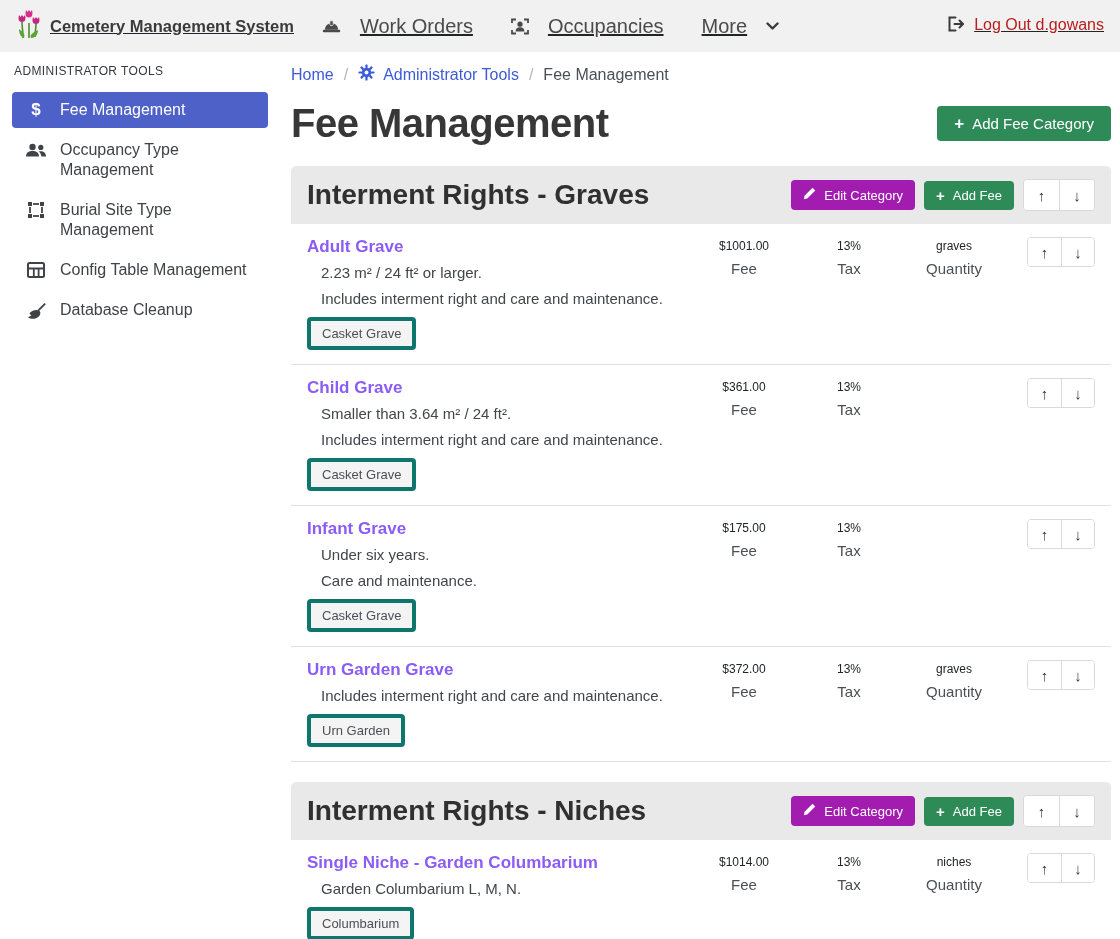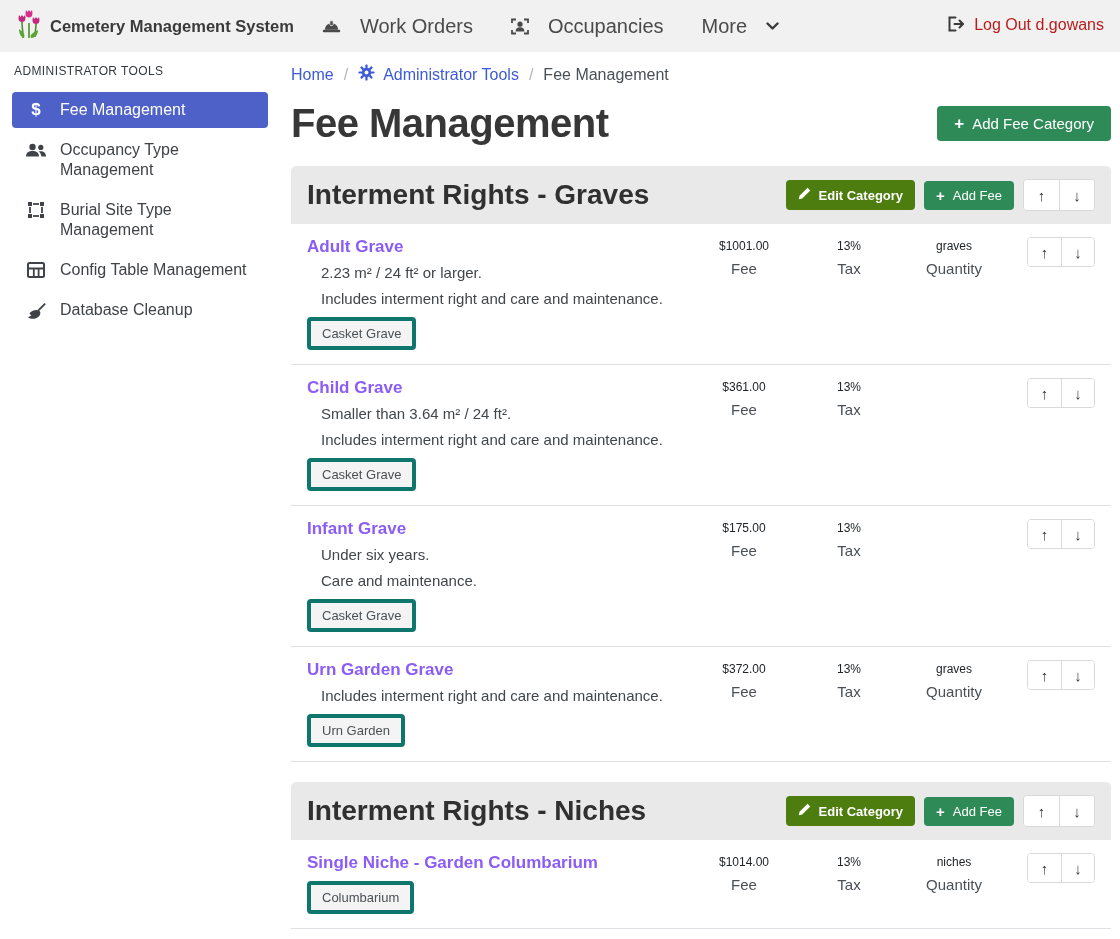--- a/index.html
+++ b/index.html
@@ -1,21 +1,21 @@
 <!DOCTYPE html>
 <html><head>
 <meta charset="utf-8">
 <style>
   * { margin:0; padding:0; box-sizing:border-box; }
   html,body { width:1120px; height:939px; overflow:hidden; background:#fff;
     font-family:"Liberation Sans", sans-serif; color:#212529; }
 
   
   .navbar { height:52px; background:#f1f1f2; display:flex; align-items:center;
-    padding:0 16px; }
+    padding:0 16px;text-decoration:underline; }
   .brand { display:flex; align-items:center; gap:8px; margin-right:28px; cursor:pointer; }
   .brand-title { font-size:16.5px; font-weight:bold; color:#3a3a3a; white-space:nowrap; }
   .nav-items { display:flex; align-items:center; gap:38px; }
   .nav-item { display:flex; align-items:center; gap:19px; font-size:20px; color:#4a4a4a;
     cursor:pointer; white-space:nowrap; }
   .nav-item svg { display:block; }
   .nav-spacer { flex:1; }
   .logout { display:flex; align-items:flex-start; gap:9px; font-size:16px; color:#b91c1c; cursor:pointer; }
 
   
@@ -38,21 +38,21 @@
     align-items:center; gap:8px; }
   .crumb-sep { color:#b0b6bc; }
   .crumb-current { color:#495057; }
 
   .title-row { display:flex; align-items:center; justify-content:space-between;
     margin-top:16px; }
   .page-title { font-size:40px; font-weight:600; color:#373737; letter-spacing:-.5px; }
   .btn { border:none; border-radius:4px; color:#fff; display:inline-flex; align-items:center;
     gap:8px; cursor:pointer; font-family:inherit; }
   .btn-green { background:#2e8b57; }
-  .btn-teal { background:#4d7c0f;font-weight:bold; }
+  .btn-teal { background:#a21caf; }
   .btn-lg { font-size:15px; padding:9px 17px; }
   .btn-sm { font-size:13px; padding:7px 12px; }
   .plus-glyph { font-size:15px; font-weight:bold; line-height:1; }
   .btn-lg .plus-glyph { font-size:17px; }
 
   
   .card { margin-top:20px; }
   .card-header { background:#e9e9e9; border-radius:5px 5px 0 0; padding:13px 16px;
     display:flex; align-items:center; justify-content:space-between; }
   .card-title { font-size:28px; font-weight:600; color:#303030; }
@@ -393,20 +393,23 @@
         <div class="arrow-group">
           <button class="arrow-btn up">↑</button>
           <button class="arrow-btn down">↓</button>
         </div>
       </div>
     </header>
     <div class="rows">
   <div class="fee-row">
     <div class="fee-main">
       <a class="fee-name">Single Niche - Garden Columbarium</a>
+      <div class="fee-descs">
+                  <p class="desc">Garden Columbarium L, M, N.</p>
+                </div>
       <div><span class="badge">Columbarium</span></div>
     </div>
     <div class="col fee-col">
       <div class="val">$1014.00</div>
       <div class="lab">Fee</div>
     </div>
     <div class="col tax-col">
       <div class="val">13%</div>
       <div class="lab">Tax</div>
     </div>

